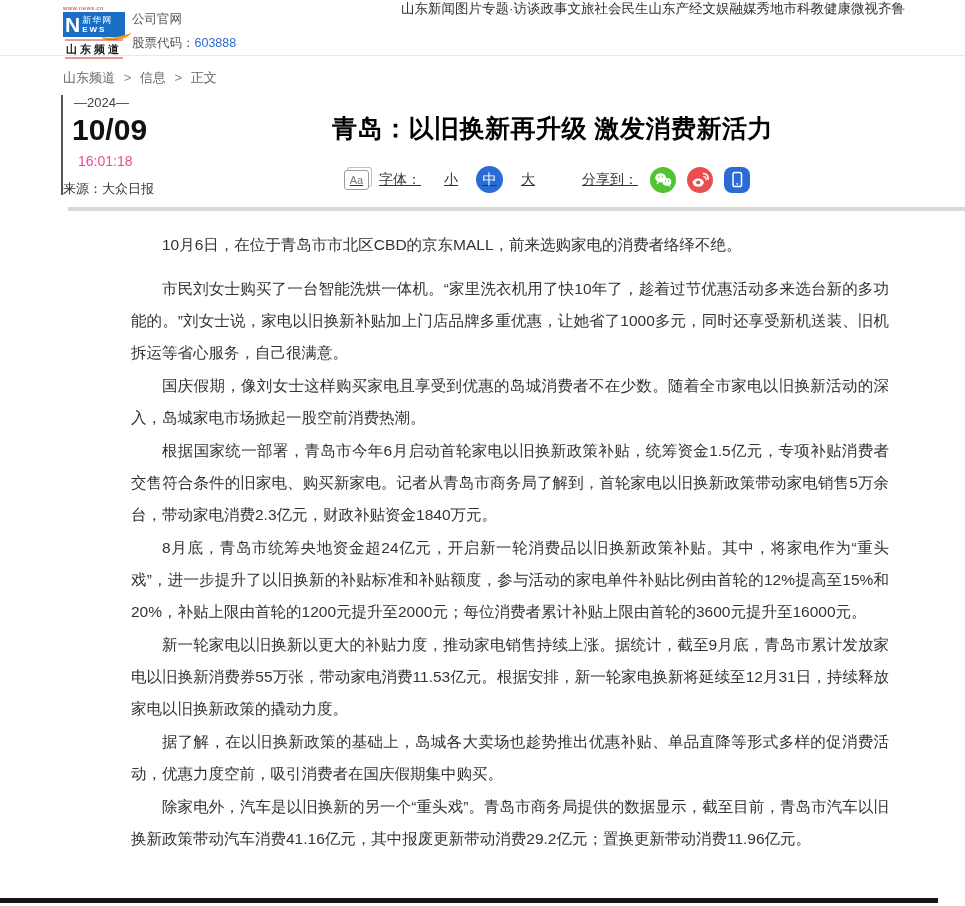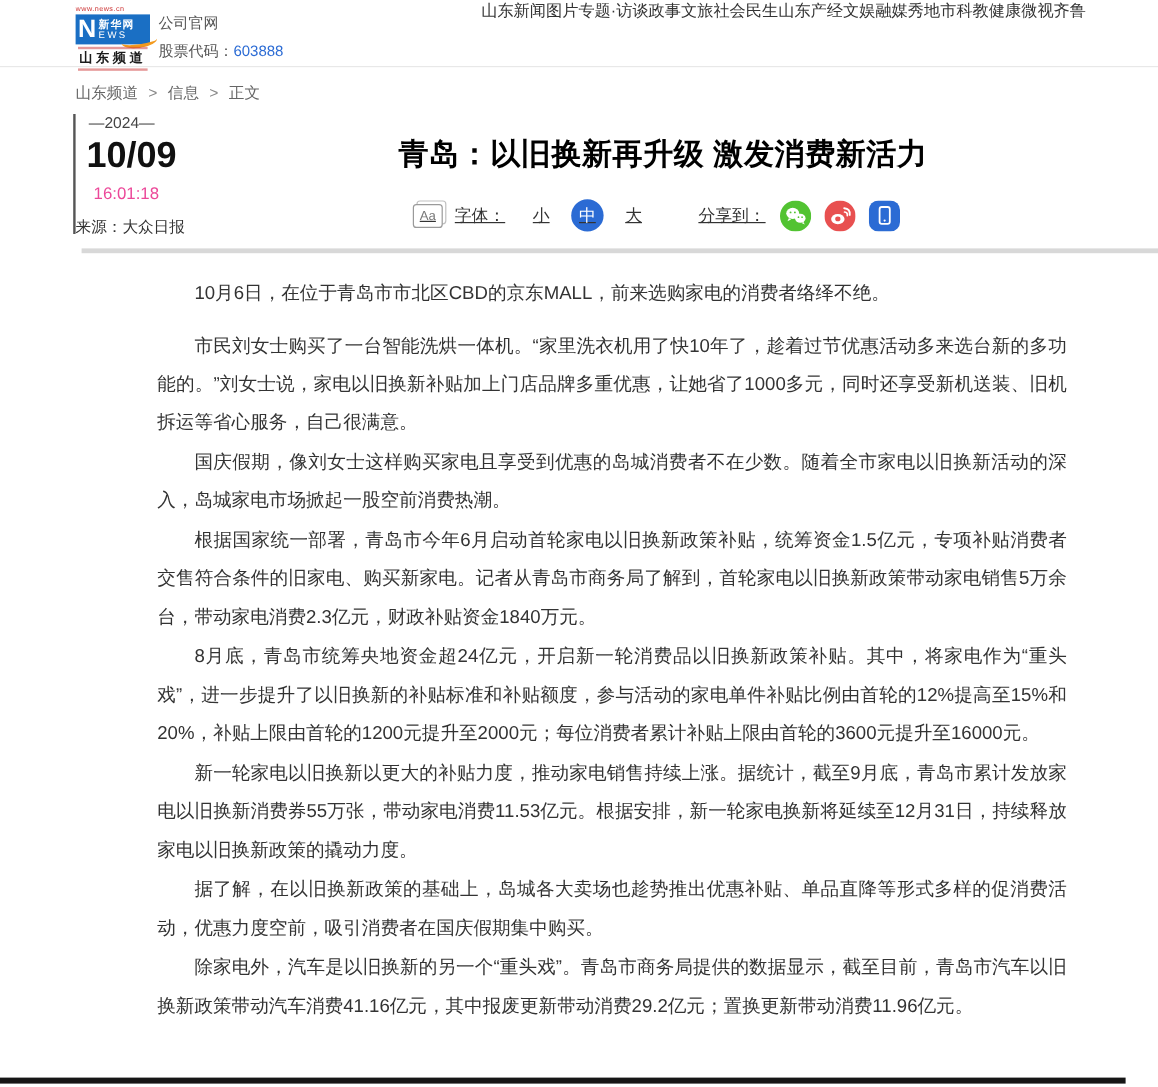--- a/index.html
+++ b/index.html
@@ -17,22 +17,22 @@
     position:relative;width:965px;height:906px;background:#fff;overflow:hidden;
     font-family:"Liberation Sans","DejaVu Sans",sans-serif;margin:0 auto;
   }
   
   .site-header{position:absolute;top:0;left:0;right:0;height:56px;background:#fff;border-bottom:1px solid #e8e8e8;}
   .logo{position:absolute;left:63px;top:5px;width:62px;cursor:pointer;}
   .logo-url-top{font-size:6px;line-height:7px;color:var(--link-red);text-align:left;letter-spacing:.4px;white-space:nowrap;overflow:hidden;}
   .logo-box{position:relative;height:25px;background:var(--logo-blue);color:#fff;display:flex;align-items:center;padding:0 2px;overflow:visible;}
   .logo-n{font-size:21px;font-weight:bold;line-height:21px;}
   .logo-right{display:flex;flex-direction:column;margin-left:2px;}
-  .logo-brand{font-size:9px;font-weight:bold;line-height:10px;letter-spacing:1px;}
-  .logo-ews{font-size:8px;font-weight:normal;line-height:9px;letter-spacing:2px;}
+  .logo-brand{font-size:9px;font-weight:normal;line-height:10px;letter-spacing:1px;}
+  .logo-ews{font-size:8px;font-weight:bold;line-height:9px;letter-spacing:2px;}
   .logo-swoosh{position:absolute;right:-6px;bottom:-3px;width:30px;height:12px;border-bottom:3px solid var(--logo-orange);border-radius:50%;transform:rotate(-8deg);}
   .logo-stripe{height:2px;background:var(--link-red);opacity:.5;margin:2px 2px 1px 2px;}
   .logo-stripe.short{margin-top:1px;}
   .logo-channel{font-size:11px;font-weight:bold;color:#1b1b1b;letter-spacing:3px;text-align:center;line-height:14px;white-space:nowrap;}
   .company{position:absolute;left:132px;top:11px;font-size:12.5px;color:#555;}
   .company-site{margin-bottom:7px;cursor:pointer;}
   .stock-code{color:var(--accent-blue);text-decoration:none;cursor:pointer;}
   .main-nav{position:absolute;right:60px;top:0;height:72px;display:flex;align-items:flex-start;}
   .nav-item{font-size:13.5px;color:#333;white-space:nowrap;cursor:pointer;}
   

